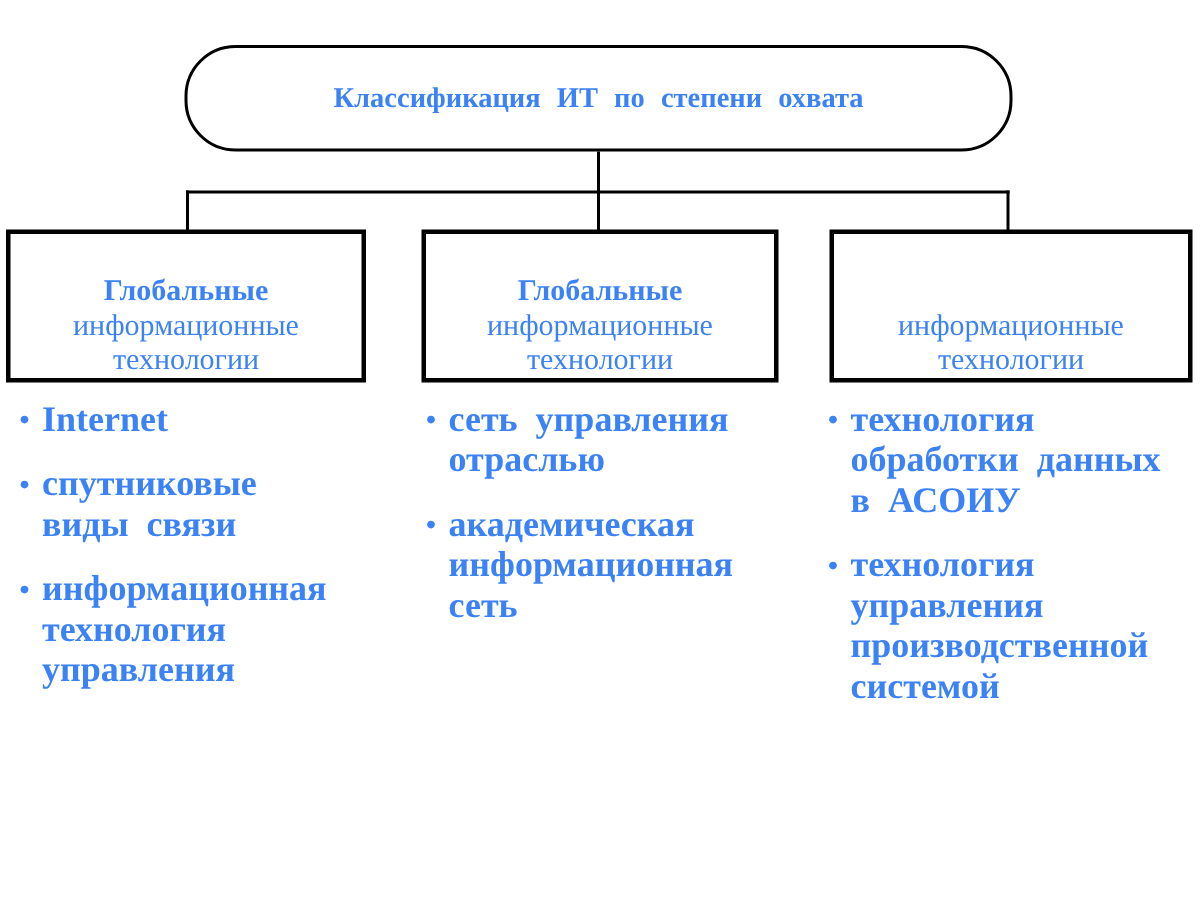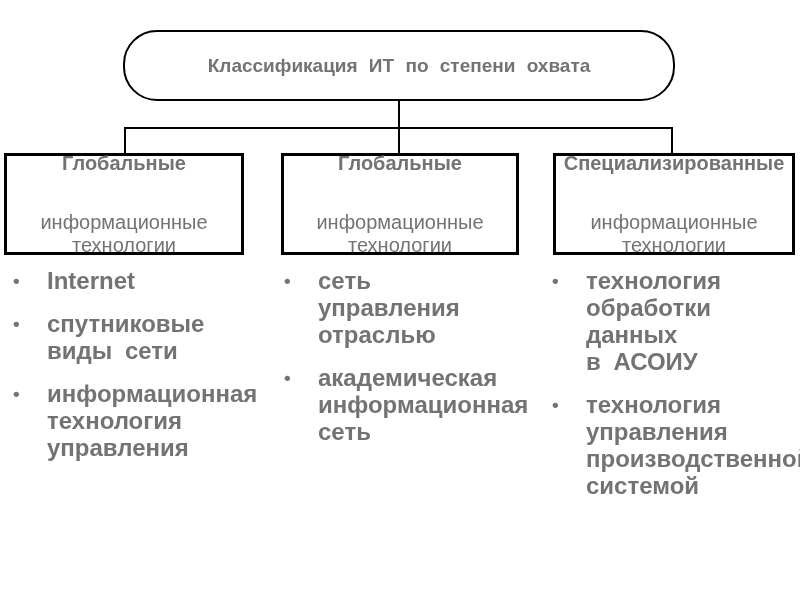--- a/index.html
+++ b/index.html
@@ -1,22 +1,22 @@
 <!DOCTYPE html>
 <html><head>
 <meta charset="utf-8">
 <style>
   html, body { margin: 0; padding: 0; background: #ffffff; }
   .canvas {
     position: relative;
     width: 800px;
     height: 600px;
     background: #ffffff;
-    color: #737373;
-    font-family: Liberation Sans, sans-serif;
+    color: #3b82f6;
+    font-family: Liberation Serif, serif;
     overflow: hidden;
   }
 
   
   .root-box {
     position: absolute;
     left: 123px; top: 30px;
     width: 552px; height: 71px;
     border: 2px solid #000;
     border-radius: 34px;
@@ -34,29 +34,29 @@
   .line { position: absolute; background: #000; }
   .line.v { width: 2px; }
   .line.h { height: 1.5px; }
 
   
   .node {
     position: absolute;
     top: 153px; height: 102px;
     border: 3px solid #000;
     box-sizing: border-box;
-    display: flex; align-items: center; justify-content: center;
+    display: flex; align-items: flex-end; justify-content: center;
     text-align: center;
   }
   .node-1 { left: 4px;   width: 240px; }
   .node-2 { left: 281px; width: 238px; }
   .node-3 { left: 553px; width: 242px; }
   .node-title { font-size: 20px; line-height: 23px; }
   .node-title .head { display: block; font-weight: bold; }
-  .node-title .subhead { display: block; font-weight: normal; white-space: pre-line; margin-top: 36px; }
+  .node-title .subhead { display: block; font-weight: normal; white-space: pre-line; }
 
   
   .blist {
     position: absolute;
     top: 267px;
     margin: 0; padding: 0; list-style: none;
   }
   .blist-1 { left: 13px;  width: 232px; }
   .blist-2 { left: 284px; width: 228px; }
   .blist-3 { left: 552px; width: 246px; }
@@ -68,21 +68,21 @@
     line-height: 27px;
     margin: 0 0 16px 0;
     word-spacing: 6px;
   }
   .blist .dot {
     flex: none;
     width: 15px;
     font-size: 19px;
     line-height: 27px;
   }
-  .blist .txt { white-space: pre-line; margin-left: 19px; }
+  .blist .txt { white-space: pre-line; }
 </style>
 </head>
 <body>
 
 <div class="canvas">
 
   <div class="root-box">
     <span class="root-title">Классификация ИТ по степени охвата</span>
   </div>
 
@@ -103,35 +103,34 @@
   <div class="node node-2">
     <div class="node-title">
       <span class="head">Глобальные</span>
       <span class="subhead">информационные
 технологии</span>
     </div>
   </div>
 
   <div class="node node-3">
     <div class="node-title">
-      <span class="head">Специализированные</span>
       <span class="subhead">информационные
 технологии</span>
     </div>
   </div>
 
   <ul class="blist blist-1">
     <li>
       <span class="dot">•</span>
       <span class="txt">Internet</span>
     </li>
     <li>
       <span class="dot">•</span>
       <span class="txt">спутниковые
-виды сети</span>
+виды связи</span>
     </li>
     <li>
       <span class="dot">•</span>
       <span class="txt">информационная
 технология
 управления</span>
     </li>
   </ul>
 
   <ul class="blist blist-2">

